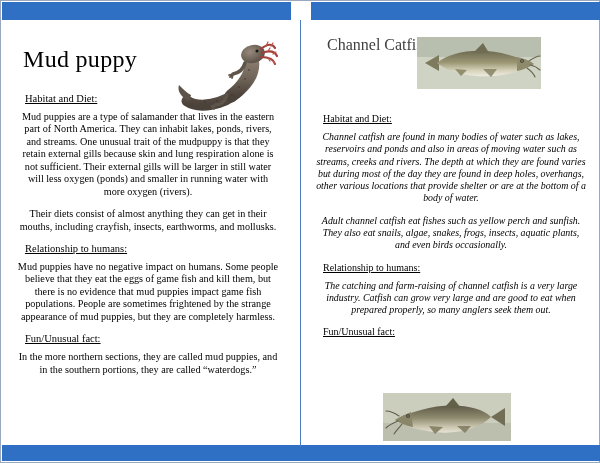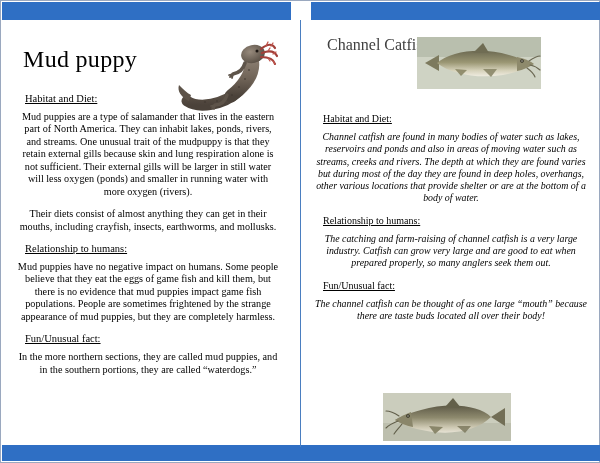--- a/index.html
+++ b/index.html
@@ -260,26 +260,26 @@
       </g>
 
       <circle cx="105" cy="24" r="1.8" fill="#2b2a20"></circle>
       <circle cx="105" cy="24" r="0.7" fill="#e9e6d6"></circle>
     </svg>
   </div>
 
   <div class="right-body">
     <div class="section-head">Habitat and Diet:</div>
     <p class="para">Channel catfish are found in many bodies of water such as lakes, reservoirs and ponds and also in areas of moving water such as streams, creeks and rivers. The depth at which they are found varies but during most of the day they are found in deep holes, overhangs, other various locations that provide shelter or are at the bottom of a body of water.</p>
+    <p class="para"> Adult channel catfish eat fishes such as yellow perch and sunfish. They also eat snails, algae, snakes, frogs, insects, aquatic plants, and even birds occasionally.</p>
 
     <div class="section-head">Relationship to humans:</div>
     <p class="para">The catching and farm-raising of channel catfish is a very large industry.  Catfish can grow very large and are good to eat when prepared properly, so many anglers seek them out.</p>
 
     <div class="section-head">Fun/Unusual fact:</div>
-    <p class="para">The channel catfish can be thought of as one large “mouth” because there are taste buds located all over their body!</p>
   </div>
 
   <div class="img-catfish-bottom">
     <svg viewBox="0 0 128 48" width="128" height="48" aria-hidden="true">
       <defs>
         <linearGradient id="cfBot" x1="0" y1="0" x2="0" y2="1">
           <stop offset="0%" stop-color="#5e5a47"></stop>
           <stop offset="45%" stop-color="#8e8a6e"></stop>
           <stop offset="80%" stop-color="#cdc8b2"></stop>
           <stop offset="100%" stop-color="#e6e2d4"></stop>

